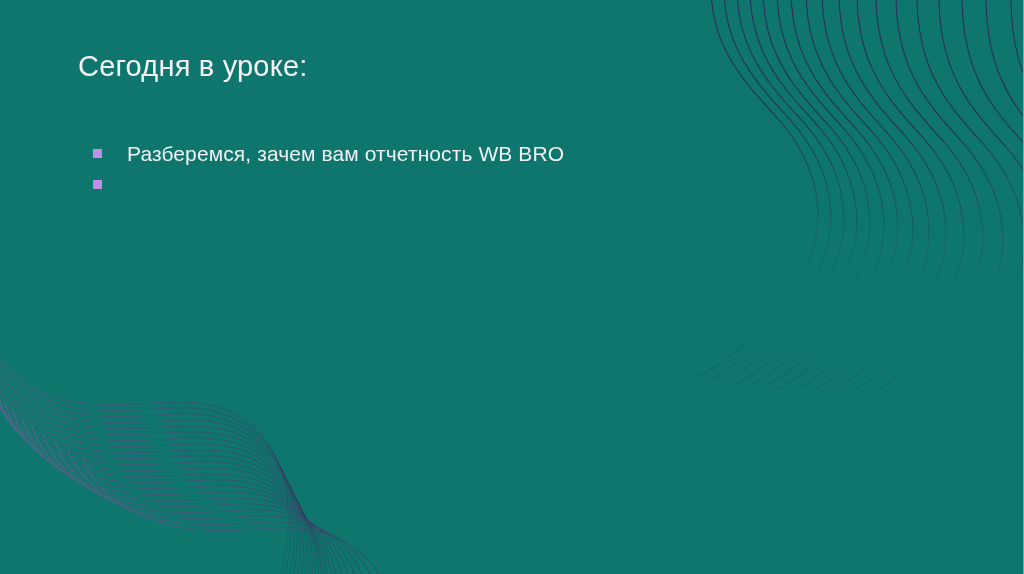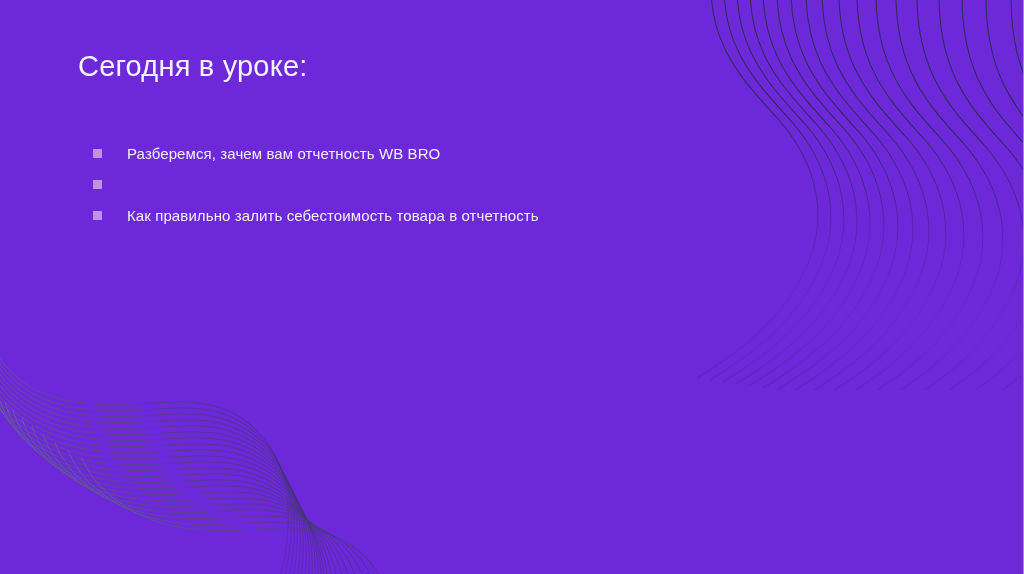--- a/index.html
+++ b/index.html
@@ -5,21 +5,21 @@
 <style>
   html, body {
     margin: 0;
     padding: 0;
     background: #0a0b18;
   }
   .slide {
     position: relative;
     width: 1024px;
     height: 574px;
-    background: #6d28d9;
+    background: #0f766e;
     overflow: hidden;
     font-family: "Liberation Sans", "DejaVu Sans", sans-serif;
     box-sizing: border-box;
     border-right: 1px solid #9a9aa8;
   }
 
   
   .bg-decor {
     position: absolute;
     inset: 0;
@@ -75,21 +75,21 @@
   .bullet-marker {
     flex: 0 0 auto;
     width: 9px;
     height: 9px;
     margin-top: 11px;
     margin-right: 25px;
     background: #c08fe6;
   }
   .bullet-text {
     flex: 0 0 auto;
-    font-size: 15px;
+    font-size: 21px;
     color: #f2f2f6;
     letter-spacing: 0.1px;
   }
 </style>
 </head>
 <body>
 
 <div class="slide">
 
   <div class="bg-decor">
@@ -166,19 +166,15 @@
   <h1 class="slide-title">Сегодня в уроке:</h1>
 
   <ul class="bullet-list">
     <li class="bullet-item">
       <span class="bullet-marker"></span>
       <span class="bullet-text">Разберемся, зачем вам отчетность WB BRO</span>
     </li>
     <li class="bullet-item">
       <span class="bullet-marker"></span>
     </li>
-    <li class="bullet-item">
-      <span class="bullet-marker"></span>
-      <span class="bullet-text">Как правильно залить себестоимость товара в отчетность</span>
-    </li>
   </ul>
 
 </div>
 
 </body></html>

